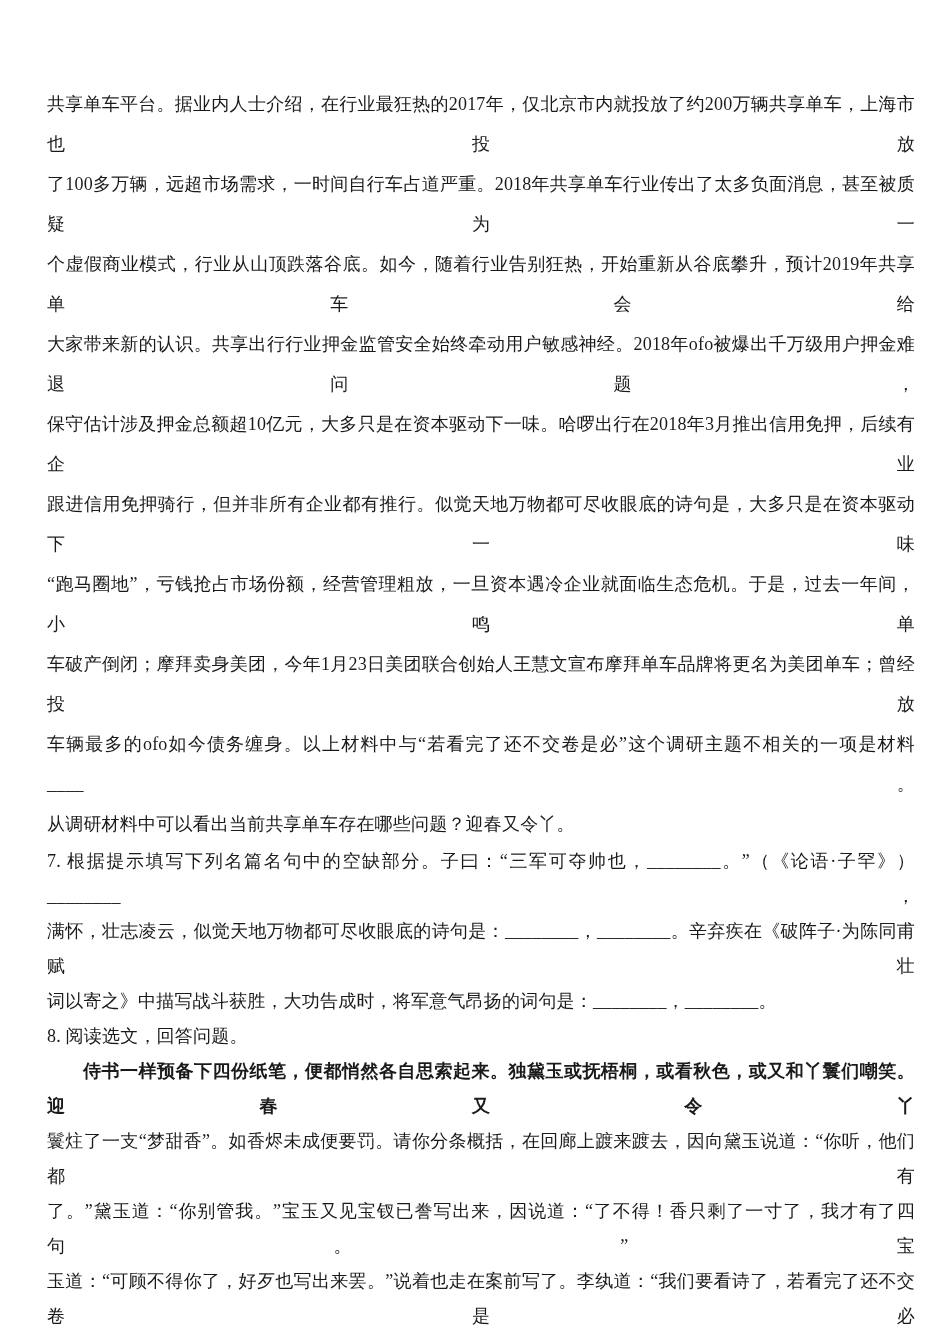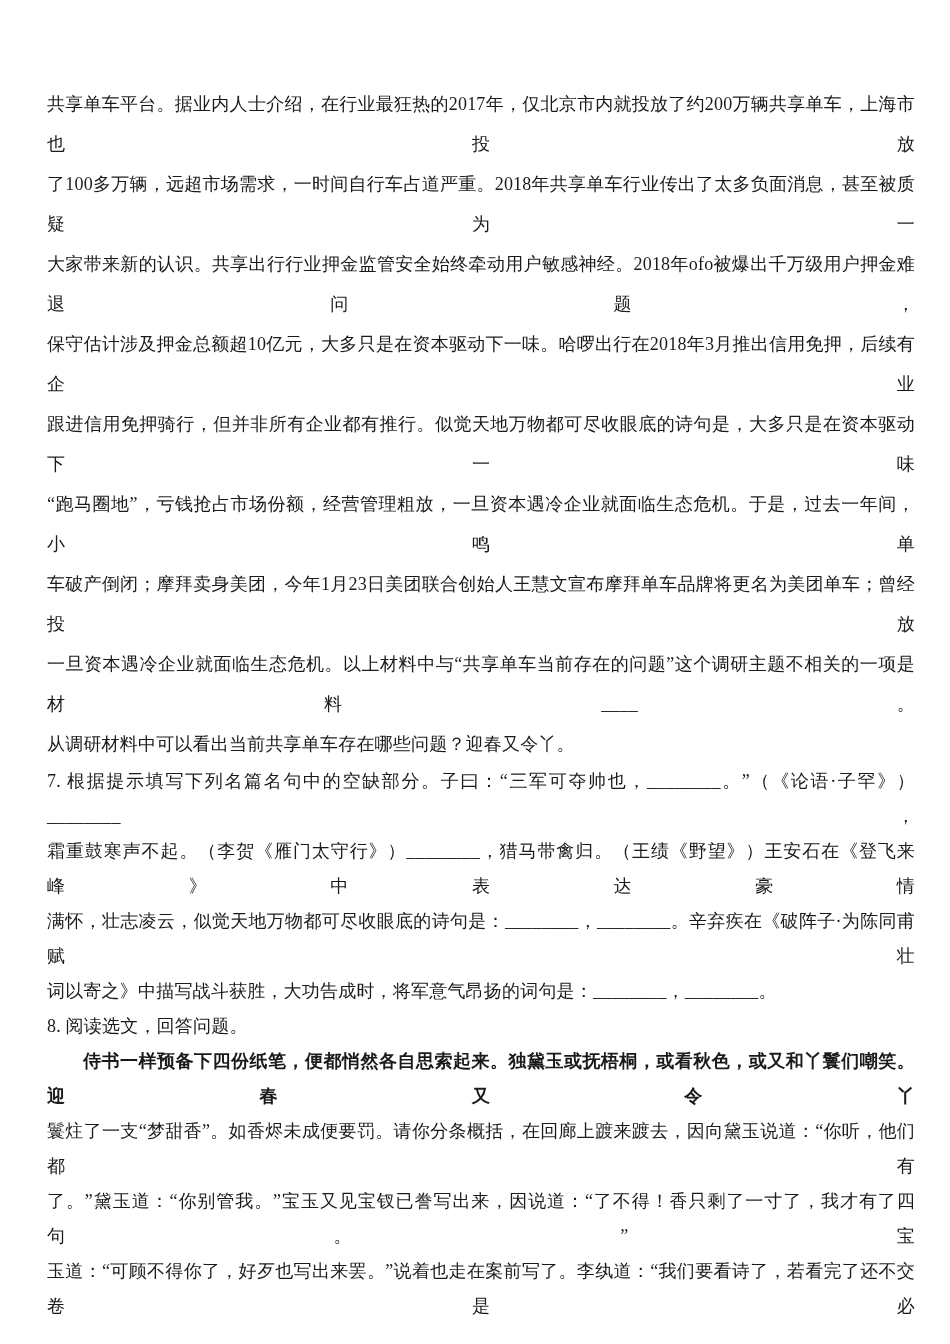--- a/index.html
+++ b/index.html
@@ -38,32 +38,32 @@
   .indent { text-indent: 2em; font-weight: bold; }
 </style>
 </head>
 <body>
 
 <div class="page">
 
   <div>
     <div class="line m j">共享单车平台。据业内人士介绍，在行业最狂热的2017年，仅北京市内就投放了约200万辆共享单车，上海市也投放</div>
     <div class="line m j">了100多万辆，远超市场需求，一时间自行车占道严重。2018年共享单车行业传出了太多负面消息，甚至被质疑为一</div>
+    <div class="line m j">个虚假商业模式，行业从山顶跌落谷底。如今，随着行业告别狂热，开始重新从谷底攀升，预计2019年共享单车会给</div>
     <div class="line m j">大家带来新的认识。共享出行行业押金监管安全始终牵动用户敏感神经。2018年ofo被爆出千万级用户押金难退问题，</div>
     <div class="line m j">保守估计涉及押金总额超10亿元，大多只是在资本驱动下一味。哈啰出行在2018年3月推出信用免押，后续有企业</div>
     <div class="line m j">跟进信用免押骑行，但并非所有企业都有推行。似觉天地万物都可尽收眼底的诗句是，大多只是在资本驱动下一味</div>
     <div class="line m j">“跑马圈地”，亏钱抢占市场份额，经营管理粗放，一旦资本遇冷企业就面临生态危机。于是，过去一年间，小鸣单</div>
     <div class="line m j">车破产倒闭；摩拜卖身美团，今年1月23日美团联合创始人王慧文宣布摩拜单车品牌将更名为美团单车；曾经投放</div>
-    <div class="line m j">一旦资本遇冷企业就面临生态危机。以上材料中与“共享单车当前存在的问题”这个调研主题不相关的一项是材料____。</div>
+    <div class="line m j">车辆最多的ofo如今债务缠身。以上材料中与“若看完了还不交卷是必”这个调研主题不相关的一项是材料____。</div>
     <div class="line m">从调研材料中可以看出当前共享单车存在哪些问题？迎春又令丫。</div>
   </div>
 
   <div>
     <div class="line p j">7. 根据提示填写下列名篇名句中的空缺部分。子曰：“三军可夺帅也，________。”（《论语·子罕》）________，</div>
-    <div class="line p j">霜重鼓寒声不起。（李贺《雁门太守行》）________，猎马带禽归。（王绩《野望》）王安石在《登飞来峰》中表达豪情</div>
     <div class="line p j">满怀，壮志凌云，似觉天地万物都可尽收眼底的诗句是：________，________。辛弃疾在《破阵子·为陈同甫赋壮</div>
     <div class="line p">词以寄之》中描写战斗获胜，大功告成时，将军意气昂扬的词句是：________，________。</div>
   </div>
 
   <div>
     <div class="line p">8. 阅读选文，回答问题。</div>
 
     <div>
       <div class="line p j indent">侍书一样预备下四份纸笔，便都悄然各自思索起来。独黛玉或抚梧桐，或看秋色，或又和丫鬟们嘲笑。迎春又令丫</div>
       <div class="line p j">鬟炷了一支“梦甜香”。如香烬未成便要罚。请你分条概括，在回廊上踱来踱去，因向黛玉说道：“你听，他们都有</div>

